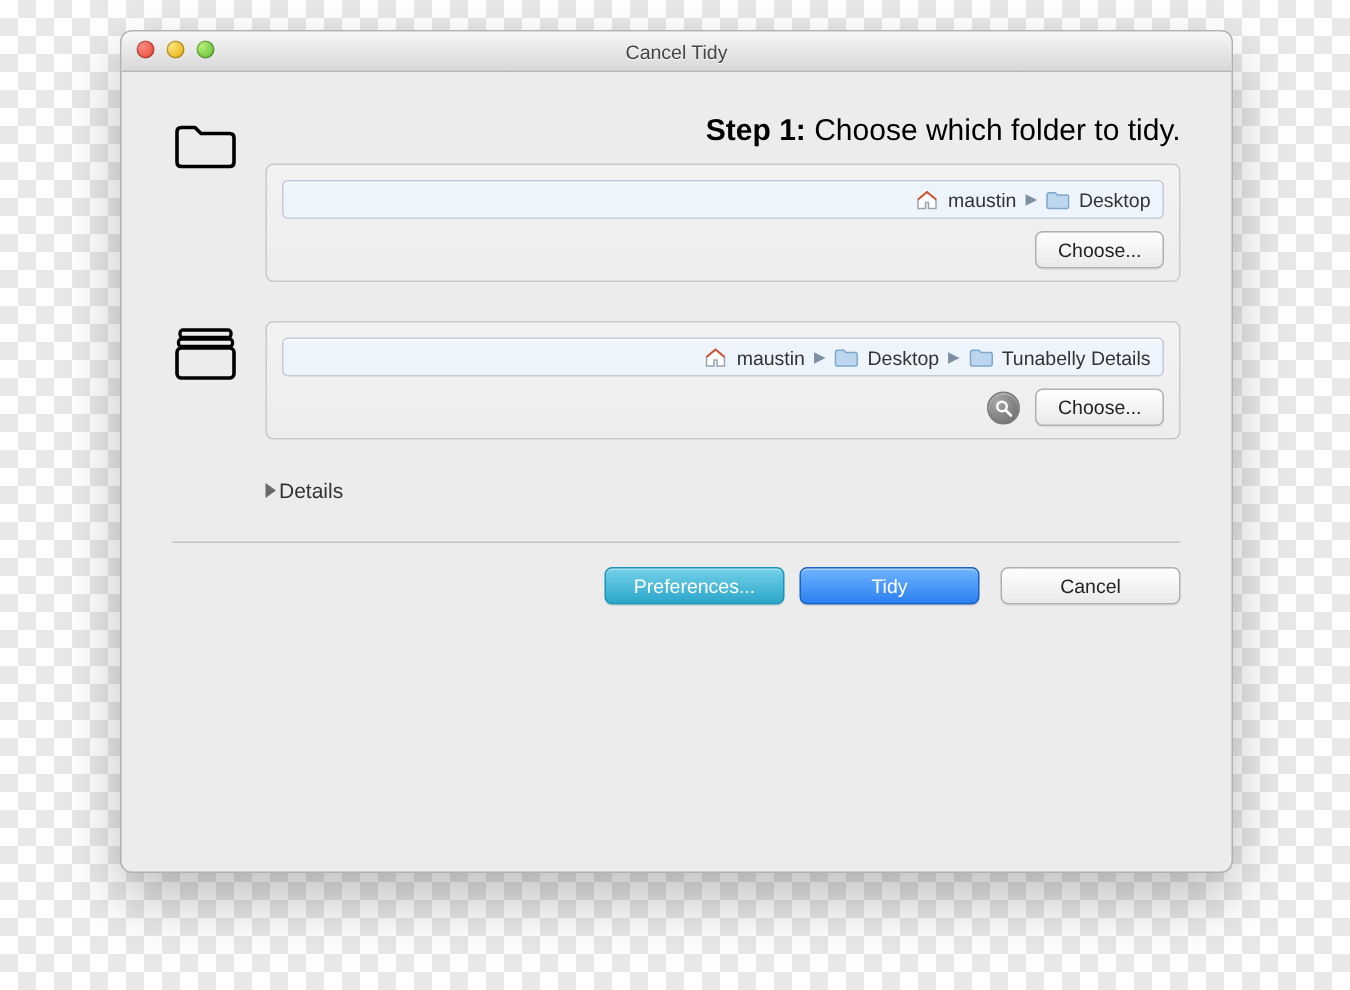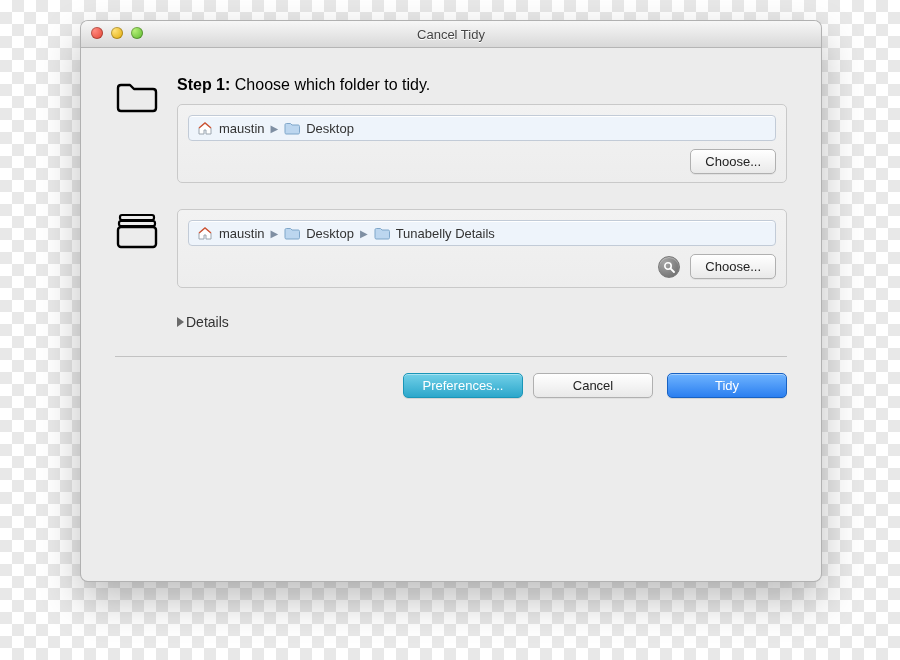--- a/index.html
+++ b/index.html
@@ -28,30 +28,31 @@
   .traffic{position:absolute;left:10px;top:6px;display:flex;gap:8px;}
   .dot{width:12px;height:12px;border-radius:50%;box-shadow:inset 0 0 0 1px rgba(0,0,0,.25);}
   .dot.red{background:radial-gradient(circle at 30% 30%,#ff8a80,#e24030);}
   .dot.yel{background:radial-gradient(circle at 30% 30%,#ffe27a,#e0a800);}
   .dot.grn{background:radial-gradient(circle at 30% 30%,#b6f078,#57b52a);}
   .title{font-size:13px;color:#444;text-shadow:0 1px 0 #fff;}
   .content{padding:28px 34px 0 34px;}
   .step{display:flex;gap:18px;margin-bottom:26px;}
   .step-icon{width:44px;flex:0 0 44px;padding-top:2px;}
   .step-body{flex:1;}
-  .step-heading{font-size:16px;margin-bottom:10px;}
+  .step-heading{font-size:20px;margin-bottom:10px;text-align:right;}
   .step-heading b{font-weight:bold;}
   .panel{
     border:1px solid #c9c9c9;border-radius:5px;background:linear-gradient(#f2f2f2,#ededed);
     padding:10px 10px 8px 10px;
   }
   .pathbar{
     height:24px;border:1px solid #c2cbd7;border-radius:4px;background:#eef4fb;
     display:flex;align-items:center;padding:0 8px;gap:6px;font-size:13px;color:#333;
     box-shadow:inset 0 1px 0 #fff;
+    justify-content:flex-end;
   }
   .path-sep{color:#7f8fa3;font-size:10px;}
   .panel-footer{display:flex;justify-content:flex-end;align-items:center;gap:10px;margin-top:8px;}
   .btn{
     height:23px;padding:0 14px;border-radius:5px;border:1px solid #b0b0b0;
     background:linear-gradient(#ffffff,#e9e9e9);font-size:13px;color:#222;
     display:inline-flex;align-items:center;justify-content:center;cursor:pointer;
     box-shadow:0 1px 0 rgba(0,0,0,.05);
   }
   .btn.blue{
@@ -179,17 +180,17 @@
       <span class="tri"></span>
       <span>Details</span>
     </div>
   </div>
 
   <div class="divider"></div>
 
   <div class="footer">
     <div class="btn teal btn-wide">Preferences...</div>
     <div class="footer-right">
+      <div class="btn blue btn-wide">Tidy</div>
       <div class="btn btn-wide">Cancel</div>
-      <div class="btn blue btn-wide">Tidy</div>
     </div>
   </div>
 </div>
 
 </body></html>

